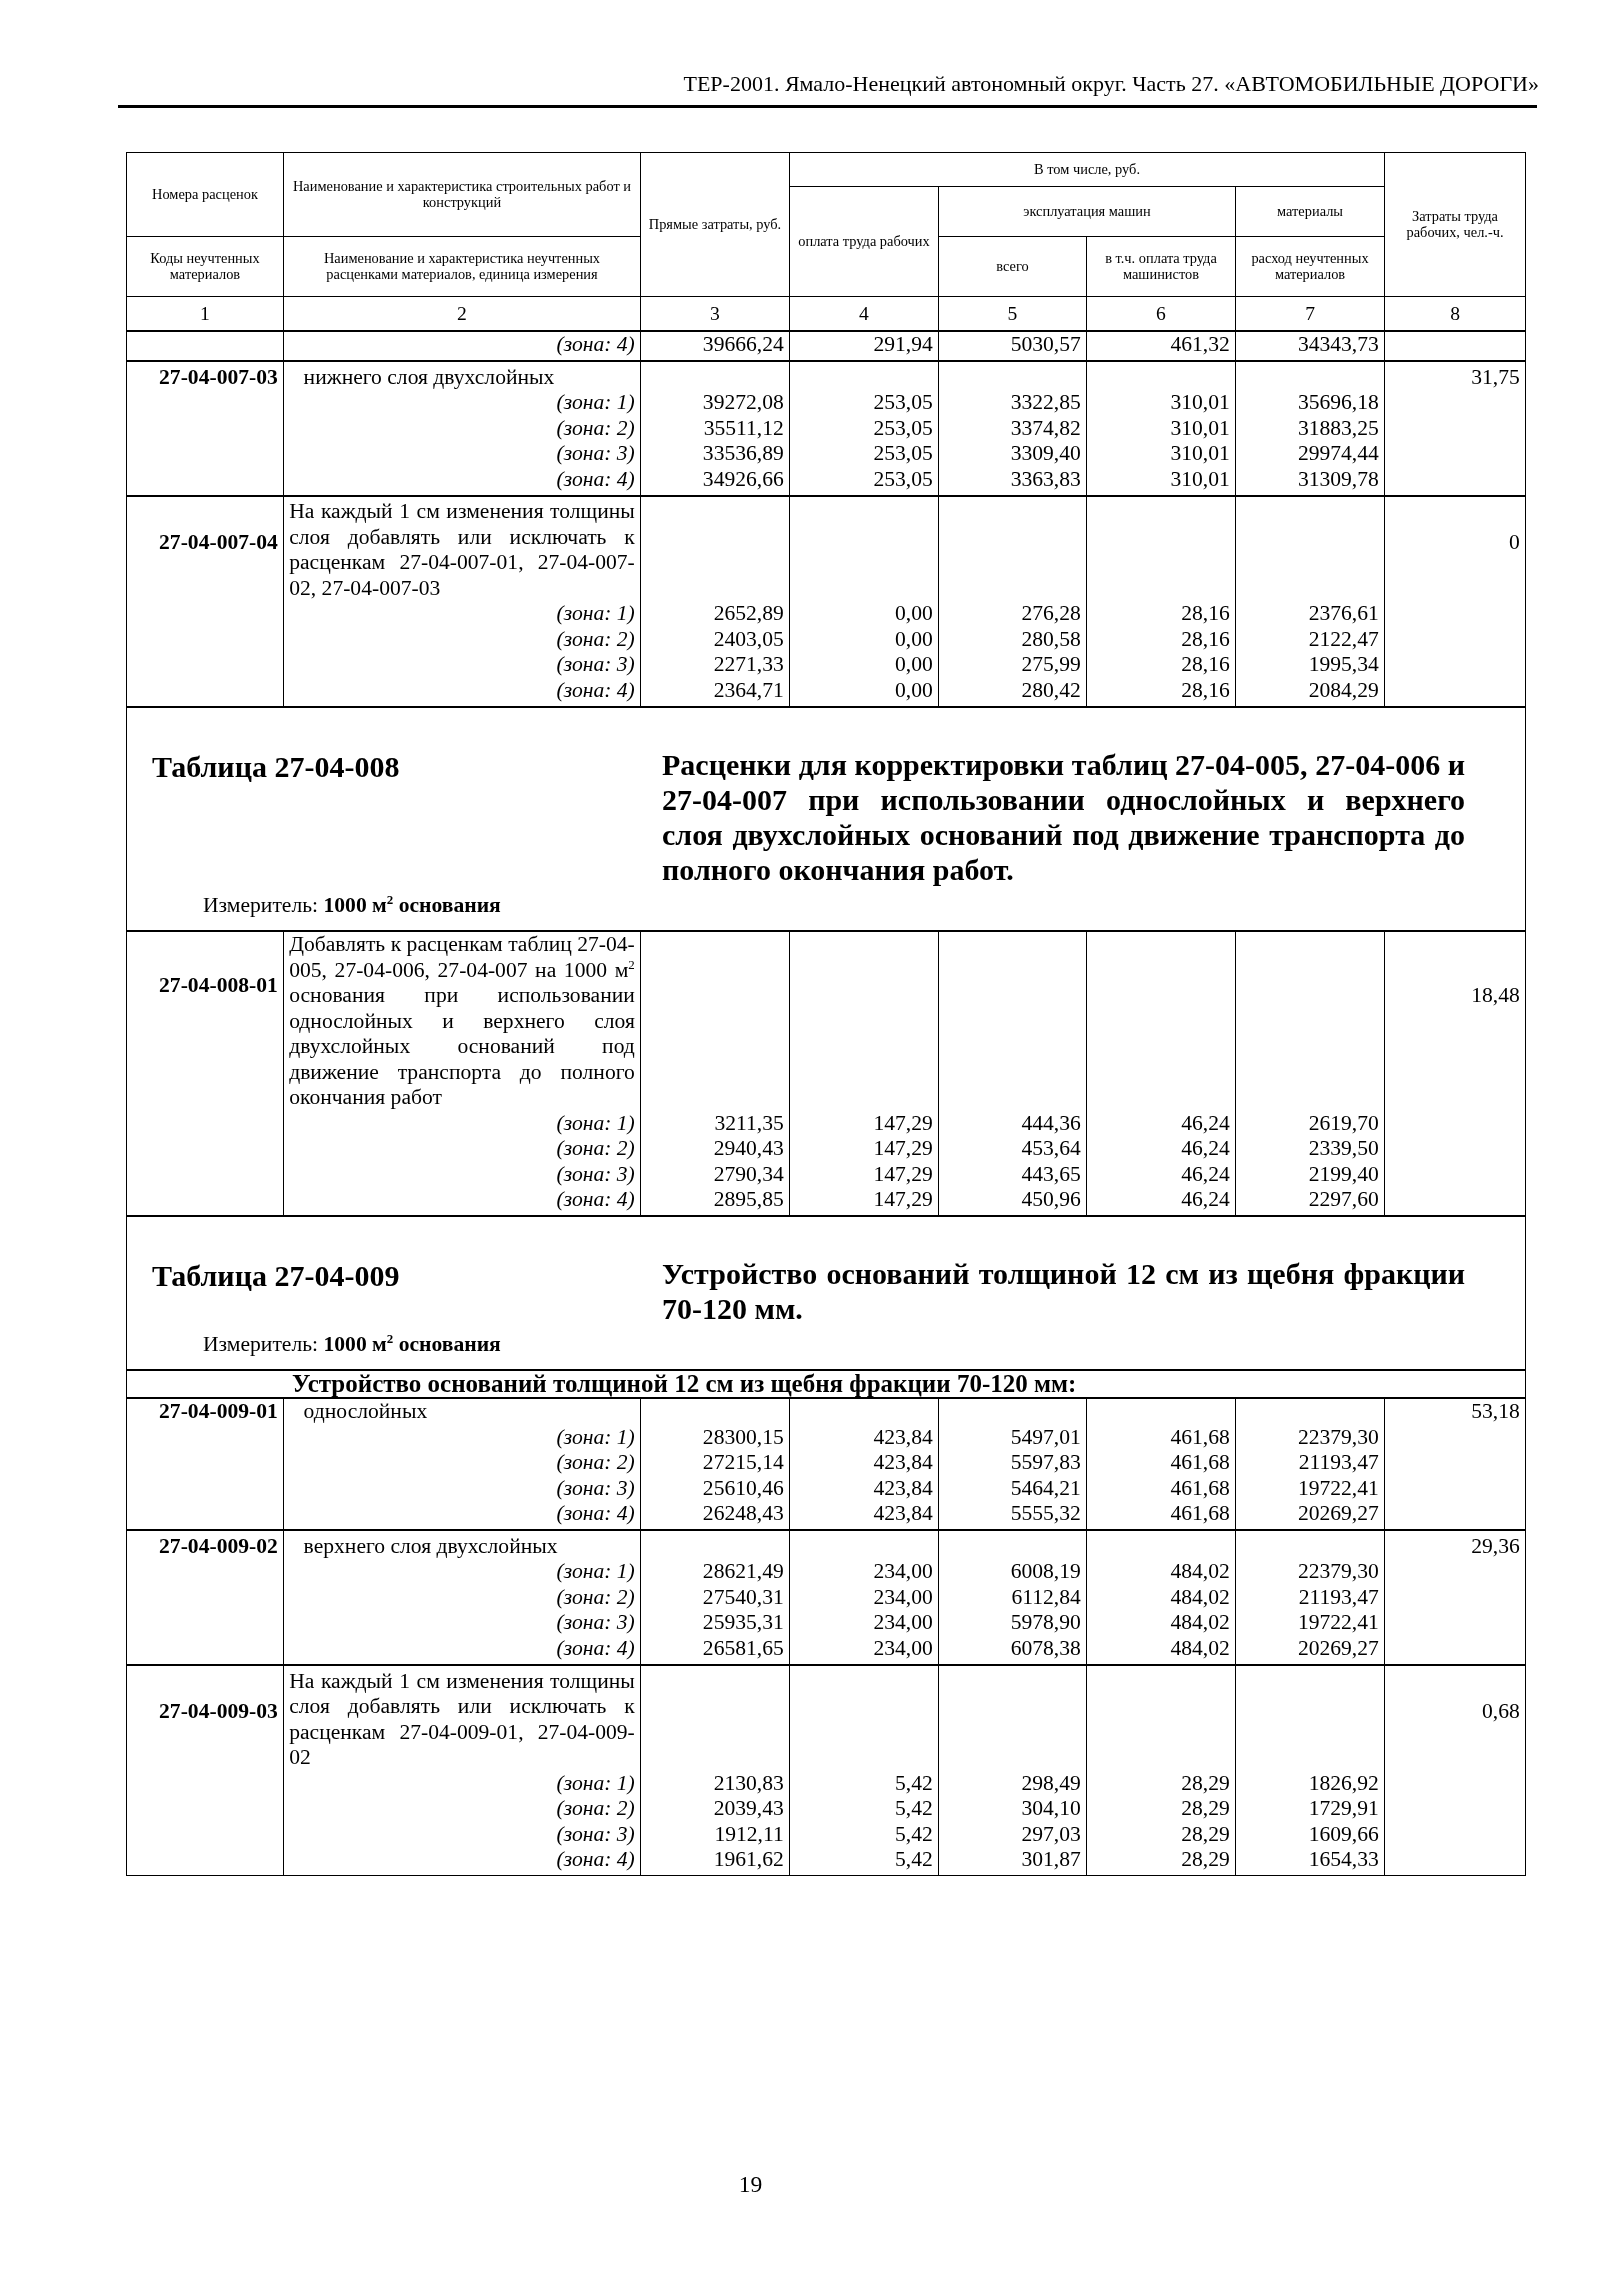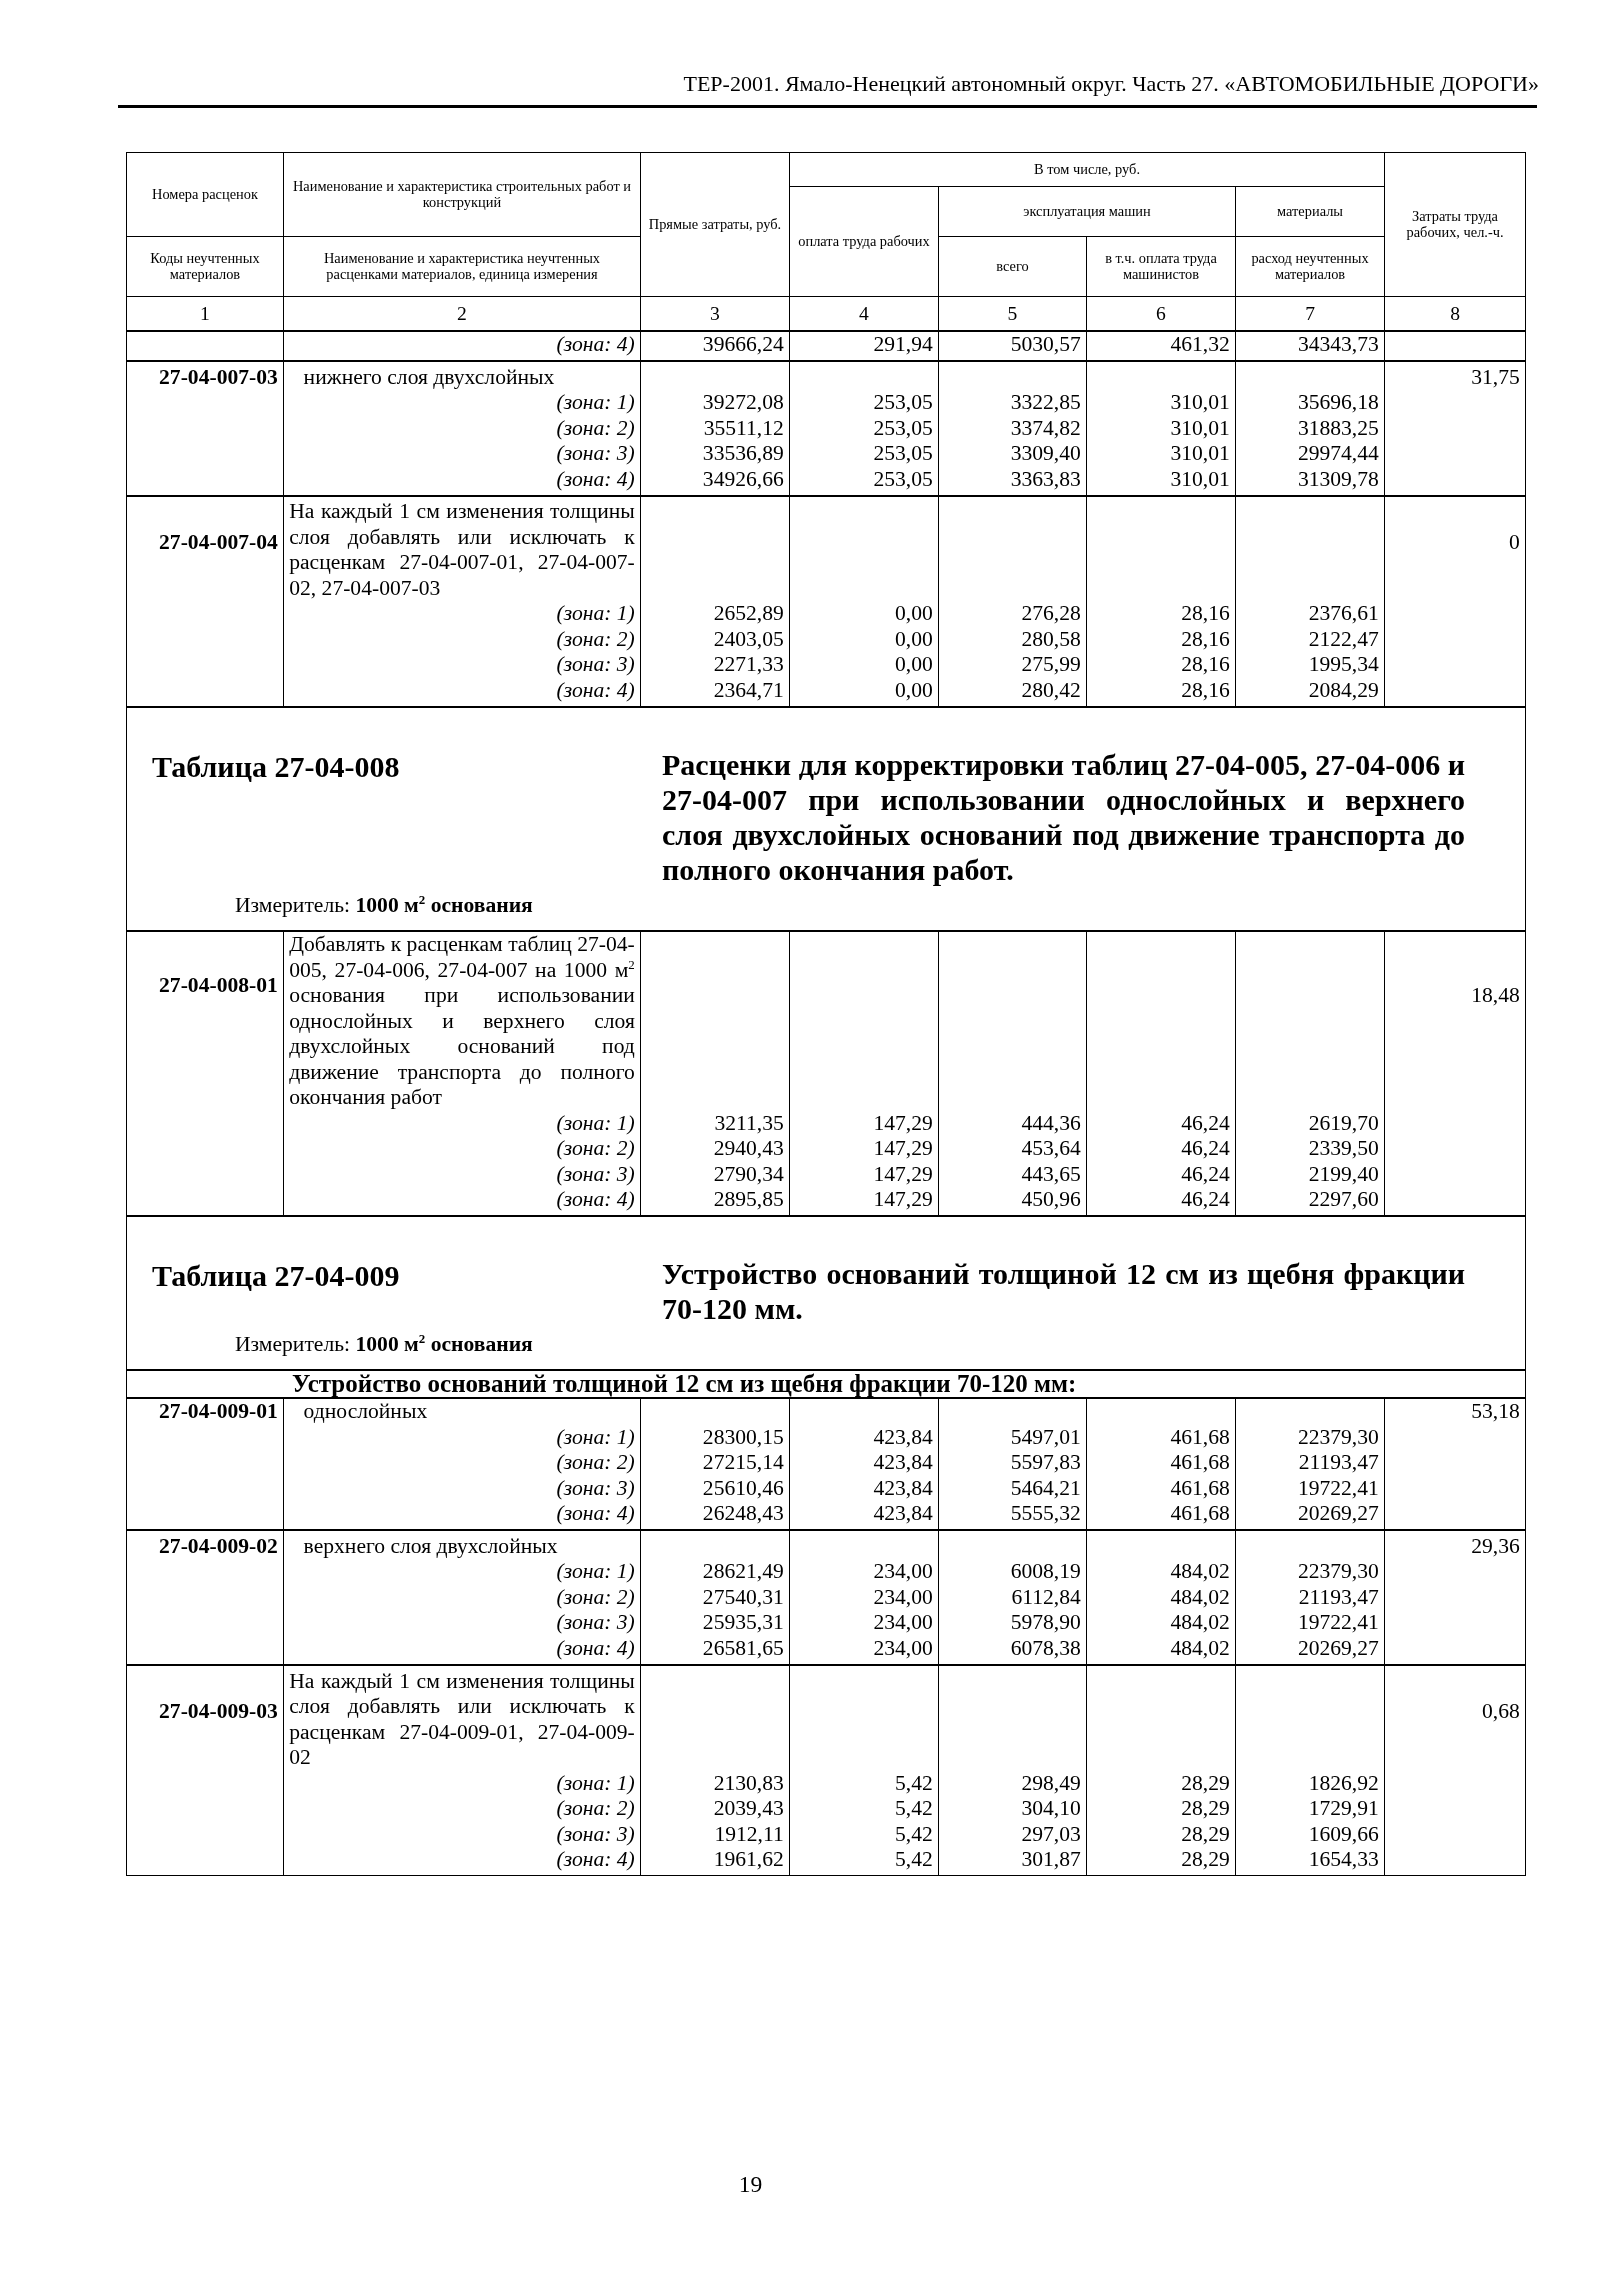--- a/index.html
+++ b/index.html
@@ -15,21 +15,21 @@
   td.zone { text-align:right; font-style:italic;font-family:Liberation Serif, serif; }
   td.code { text-align:right;font-weight:bold; }
   tr.grp-start td { border-top:2.6px solid #000; padding-top:2.6px; }
   tr.tail td { padding-bottom:2.6px; }
   td.just { text-align:justify; text-align-last:left; }
   td.labor { text-align:right; }
   tr.table-title td { border:1.3px solid #000; border-top:2.6px solid #000; border-bottom:2.6px solid #000; padding:8px; height:auto; }
   .title-wrap { position:relative; }
   .tbl-name { position:absolute; left:17px; top:33px; font-weight:bold; font-size:30px; line-height:35px; }
   .tbl-desc { margin-left:527px; margin-right:52px; padding-top:31px; font-weight:bold; font-size:30px; line-height:35px; text-align:justify; text-align-last:left; }
-  .meter { margin-left:100px; font-size:21.6px; line-height:26px; padding:5.2px 0 3.9px 0;font-family:Liberation Serif, serif; }
+  .meter { margin-left:68px; font-size:21.6px; line-height:26px; padding:5.2px 0 3.9px 0;font-family:Liberation Serif, serif; }
   .meter b { font-weight:bold; }
   sup { font-size:60%; line-height:0; }
   tr.subhead td { border:1.3px solid #000; border-bottom:2.6px solid #000; padding:0 0 0 165px; font-weight:bold; font-size:25px; line-height:26px; }
 </style>
 </head>
 <body>
 
 <div class="running-head">ТЕР-2001. Ямало-Ненецкий автономный округ. Часть 27. «АВТОМОБИЛЬНЫЕ ДОРОГИ»</div>
 <div class="head-rule"></div>
 

